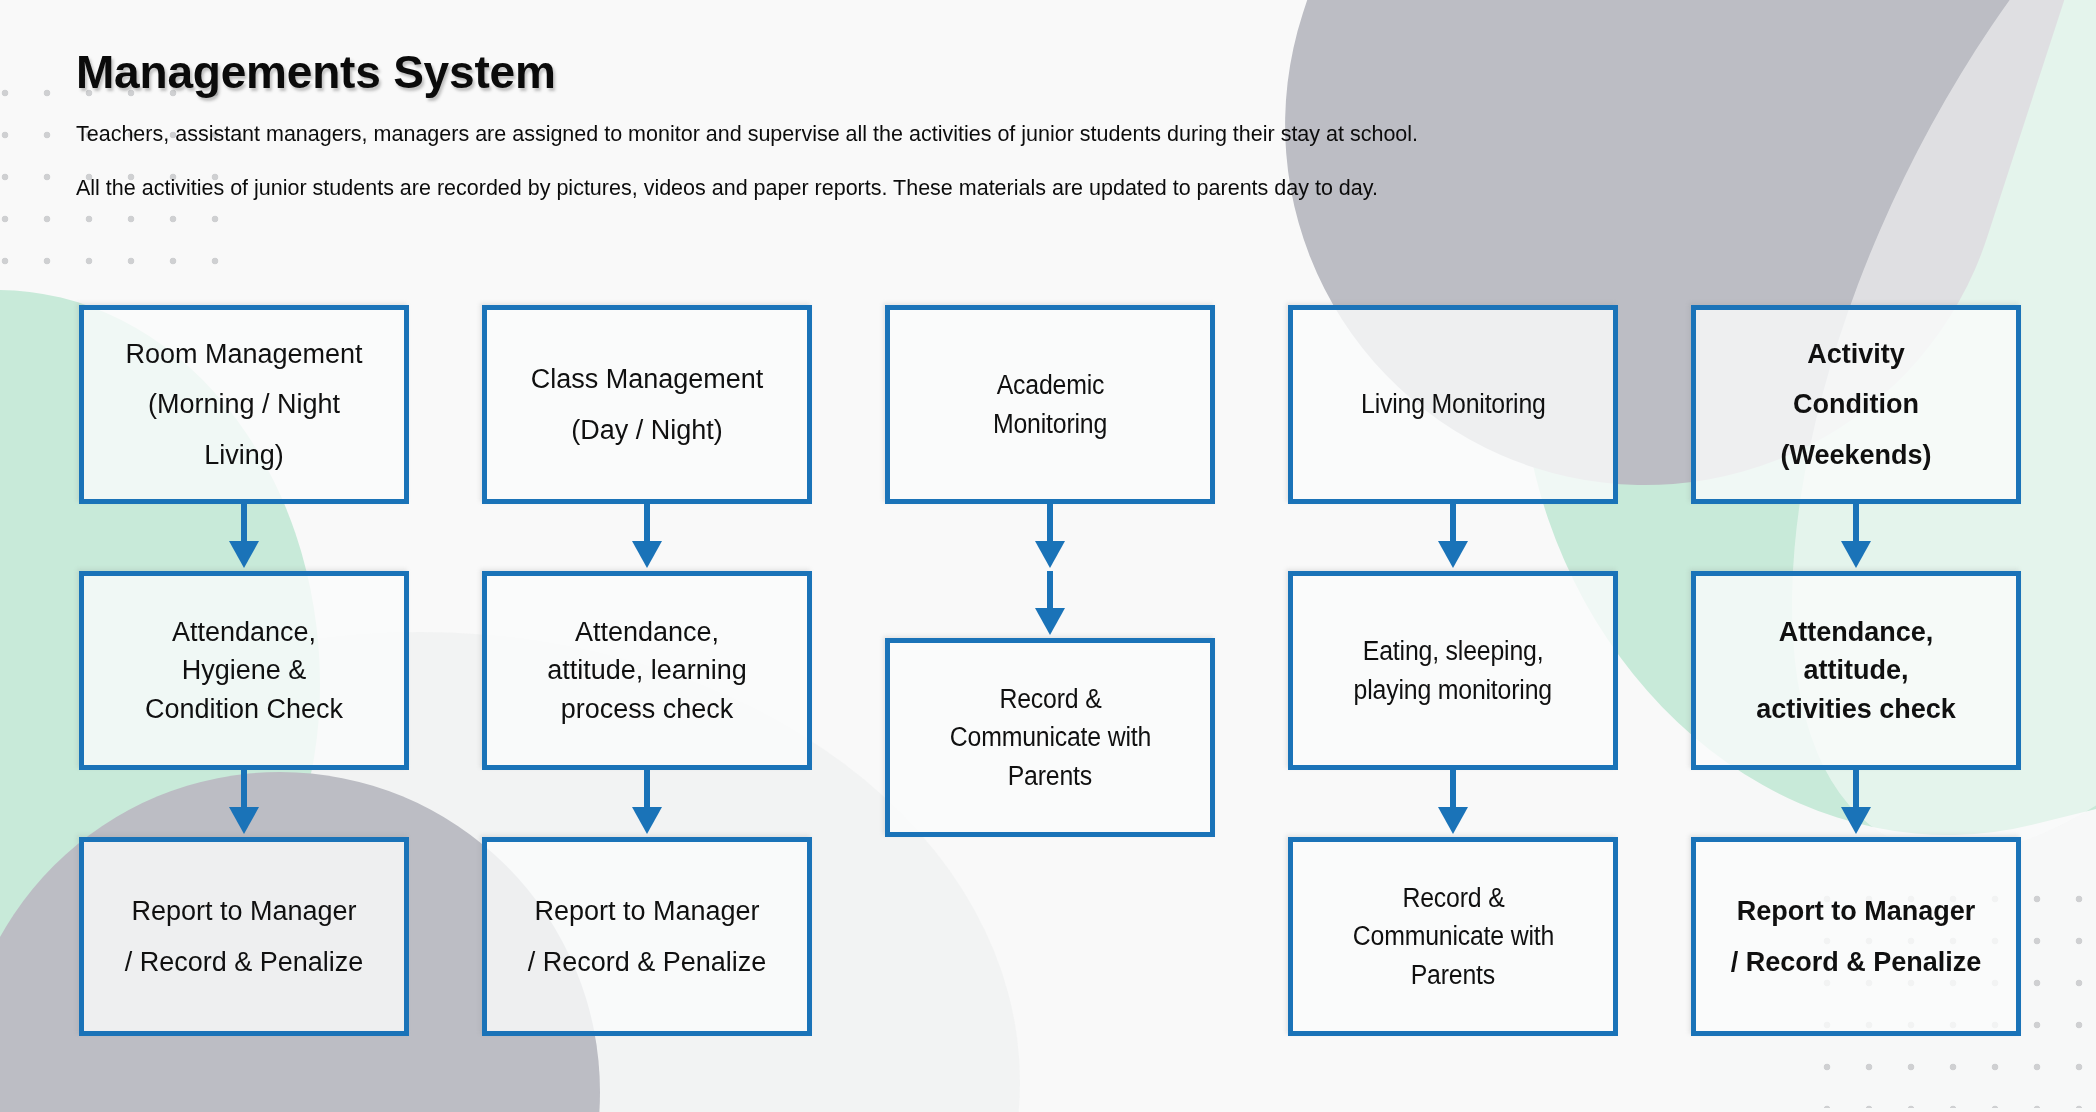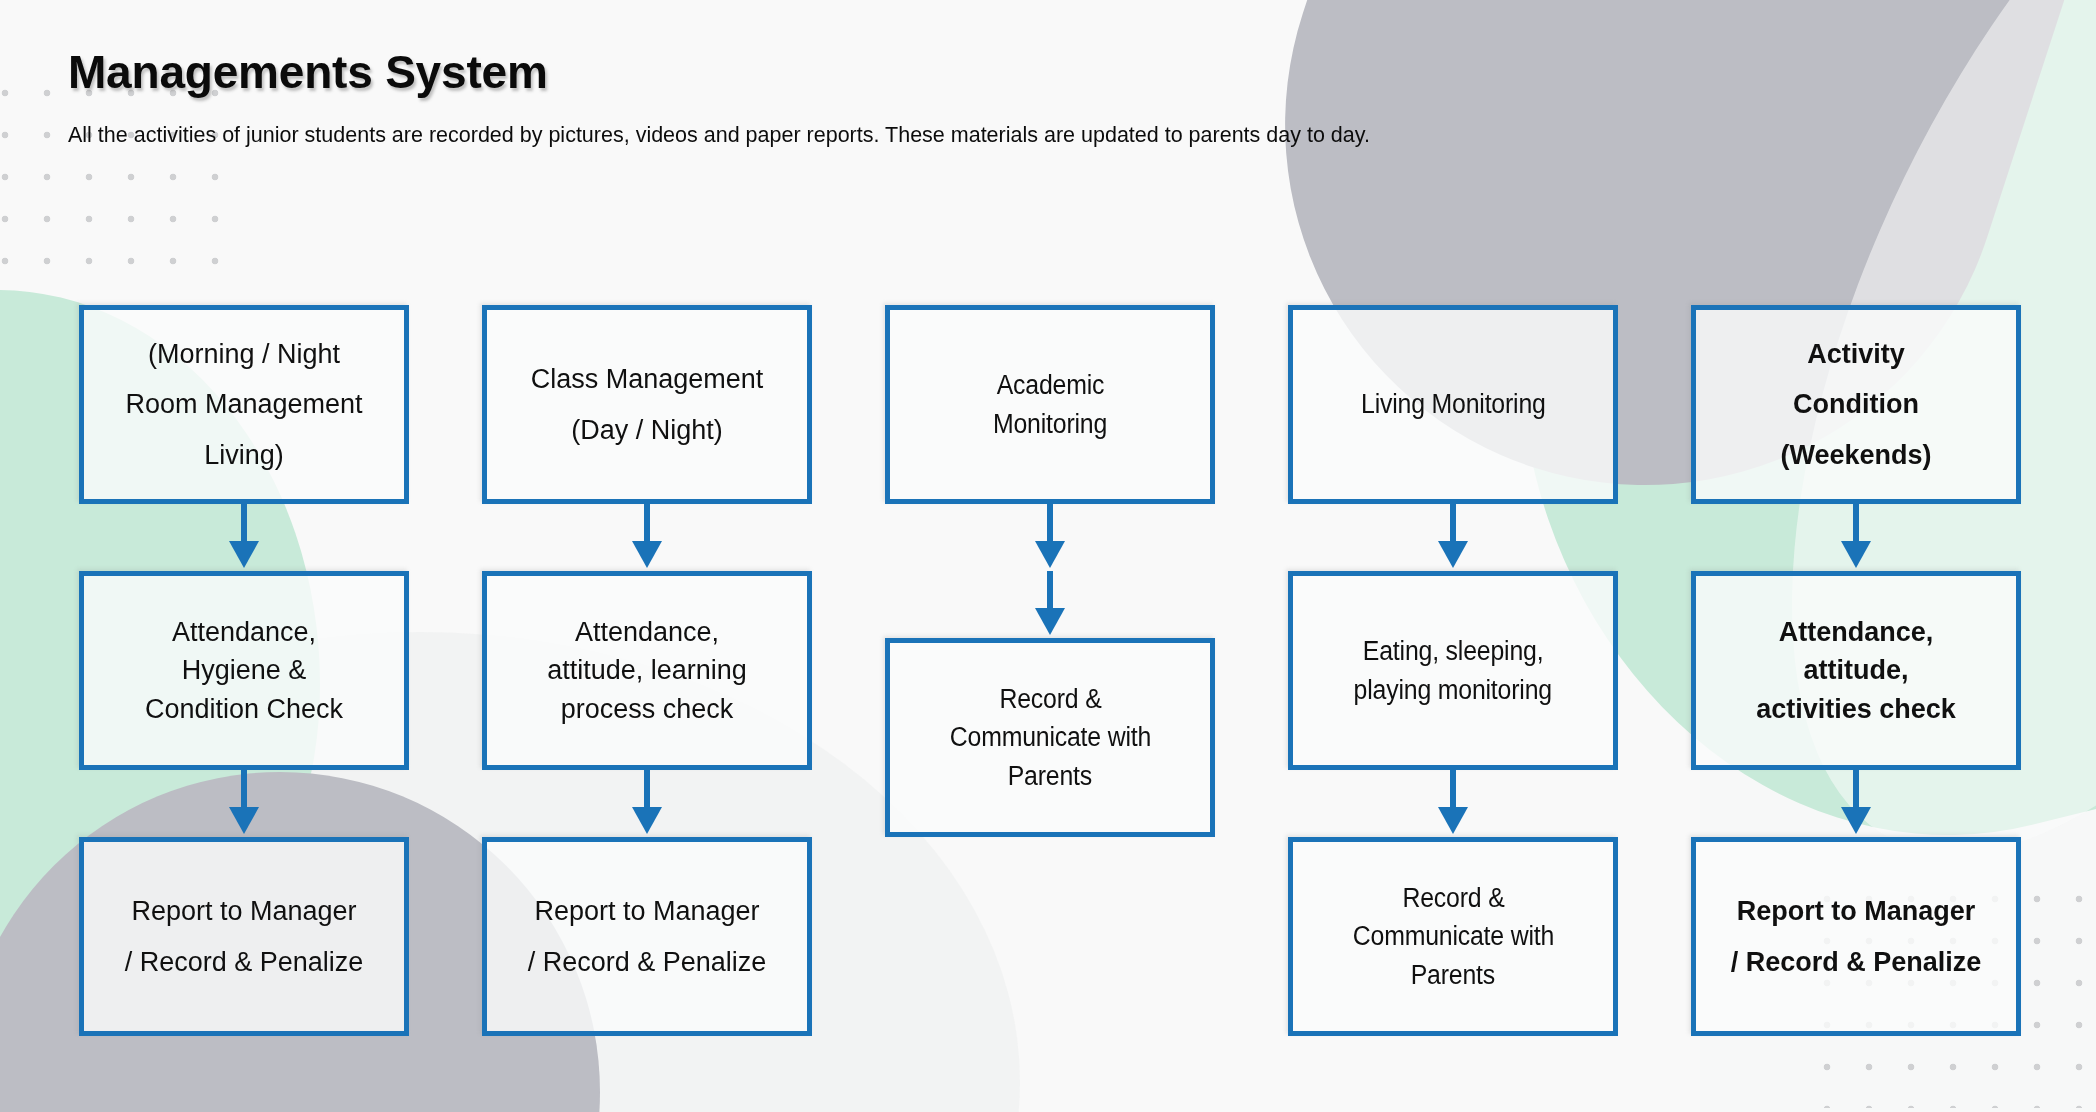--- a/index.html
+++ b/index.html
@@ -82,21 +82,21 @@
   .dots{
     position:absolute;
     background-image:radial-gradient(circle, #cfd0d2 3.2px, transparent 3.6px);
     background-size:42px 42px;
     pointer-events:none;
   }
   #dots-tl{ left:-16px; top:72px; width:260px; height:200px; }
   #dots-br{ right:-10px; bottom:4px; width:300px; height:230px; }
 
   
-  #header{ position:absolute; left:68px; top:48px; width:1700px; z-index:6; }
+  #header{ position:absolute; left:76px; top:48px; width:1700px; z-index:6; }
   #page-title{
     font-size:46px;
     font-weight:bold;
     color:#0b0b0b;
     letter-spacing:-.2px;
     text-shadow:2px 3px 3px rgba(120,120,120,.45);
     line-height:1.05;
     white-space:nowrap;
   }
   .subtitle{
@@ -189,28 +189,29 @@
   <div class="deco" id="deco-white-tr"></div>
   <div class="deco" id="deco-wash-bl"></div>
   <div class="deco" id="deco-green-bl"></div>
   <div class="deco" id="deco-grey-bl"></div>
 
   <div class="dots" id="dots-tl"></div>
   <div class="dots" id="dots-br"></div>
 
   <div id="header">
     <div id="page-title">Managements System</div>
+    <div class="subtitle" id="subtitle-1">Teachers, assistant managers, managers are assigned to monitor and supervise all the activities of junior students during their stay at school.</div>
     <div class="subtitle" id="subtitle-2">All the activities of junior students are recorded by pictures, videos and paper reports. These materials are updated to parents day to day.</div>
   </div>
 
   <div id="flow">
       <div class="col">
         <div class="node loose">
+          <div class="line">Room Management</div>
           <div class="line">(Morning / Night</div>
-          <div class="line">Room Management</div>
           <div class="line">Living)</div>
         </div>
         <div class="arrow">
           <div class="shaft"></div>
           <div class="head"></div>
         </div>
         <div class="node">
           <div class="line">Attendance,</div>
           <div class="line">Hygiene &amp;</div>
           <div class="line">Condition Check</div>

